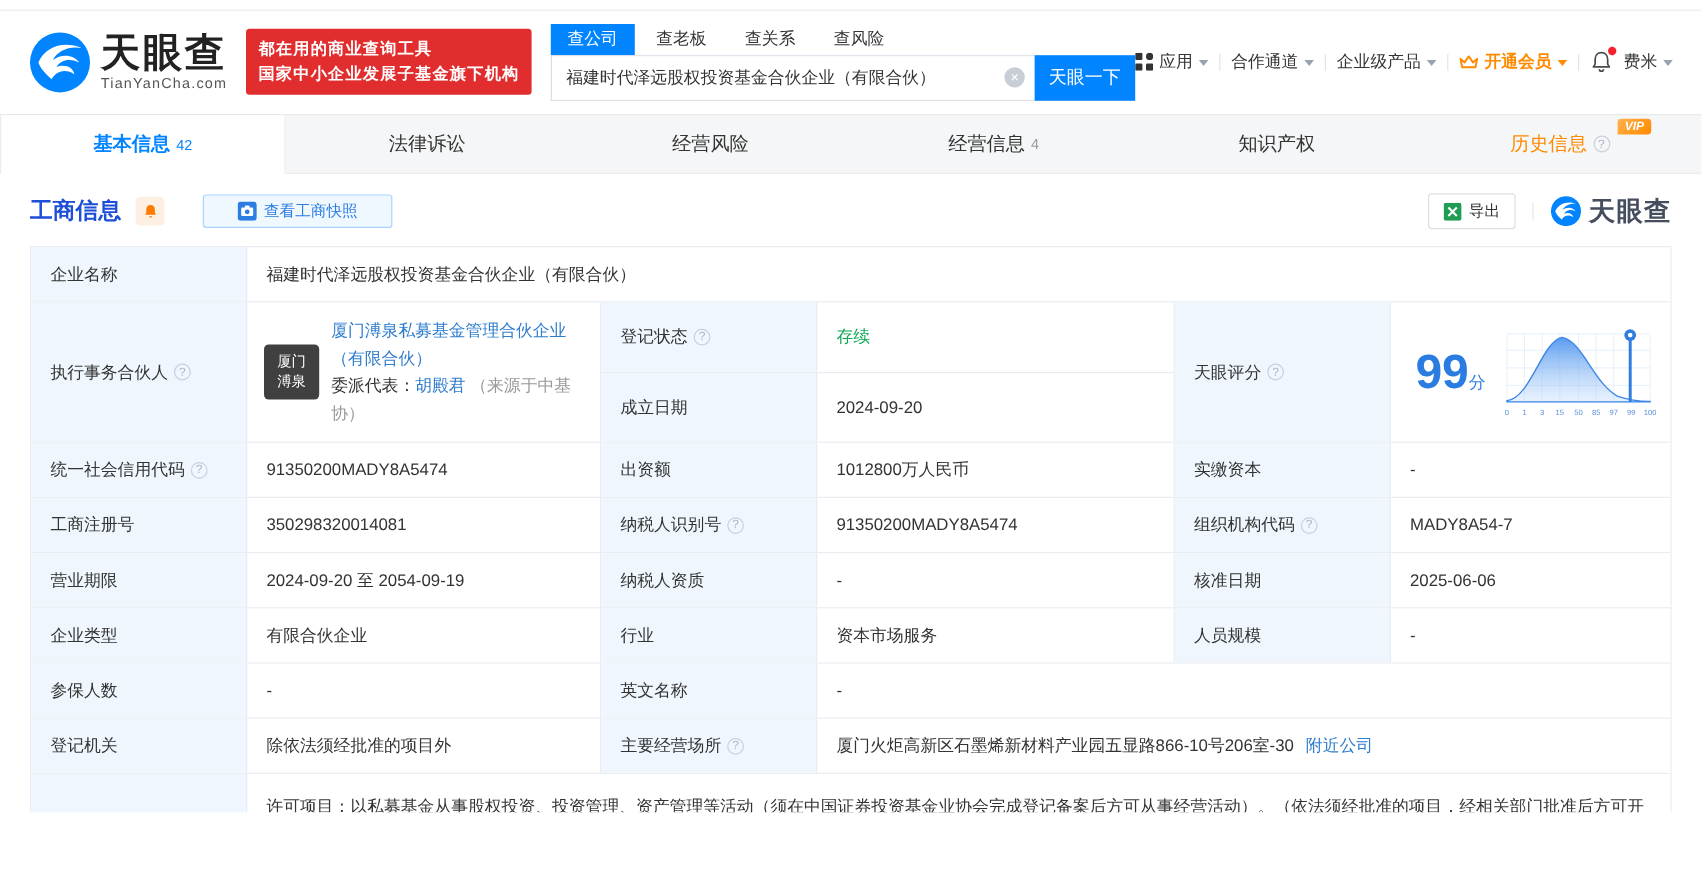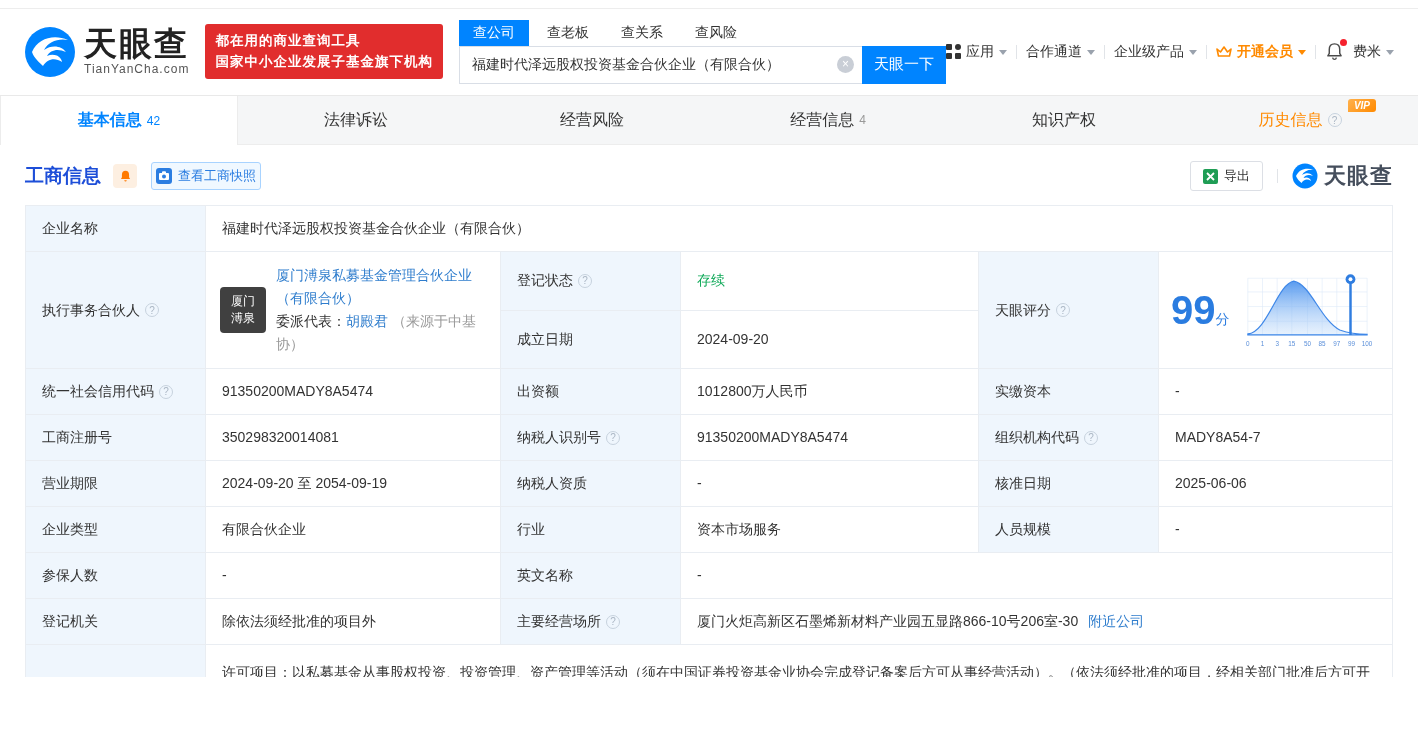--- a/index.html
+++ b/index.html
@@ -38,21 +38,21 @@
   .tab .count:empty { display:none; }
   .tab.active { background:#fff; color:#0084ff; font-weight:bold; border-left:1px solid #ececec; border-right:1px solid #ececec; margin-bottom:-1px; }
   .tab.active .count { color:#0084ff; font-weight:normal; }
   .tab.vip-tab { color:#ff8a00; }
   .vip-badge { position:absolute; top:3px; right:42px; background:linear-gradient(135deg,#ffb14d,#ff8a00); color:#fff; font-size:10px; font-style:italic; font-weight:bold; padding:1px 6px; border-radius:3px 3px 3px 0; }
 
   
   .toolbar { display:flex; align-items:center; margin:16px 25px 14px 25px; }
   .sec-title { font-size:19px; font-weight:bold; color:#1d4ed8; }
   .bell-badge { width:24px; height:24px; background:#fdefe1; border-radius:4px; display:flex; align-items:center; justify-content:center; margin-left:12px; cursor:pointer; }
-  .snapshot-btn { margin-left:14px; display:flex; align-items:center; gap:6px; background:#f0f8ff; border:1px solid #a8d3ff; color:#2b7de1; border-radius:3px; font-size:13px; padding:4px 4px; cursor:pointer; font-family:inherit; }
+  .snapshot-btn { margin-left:32px; display:flex; align-items:center; gap:6px; background:#f0f8ff; border:1px solid #a8d3ff; color:#2b7de1; border-radius:3px; font-size:13px; padding:4px 28px; cursor:pointer; font-family:inherit; }
   .toolbar-right { margin-left:auto; display:flex; align-items:center; gap:14px; }
   .export-btn { display:flex; align-items:center; gap:6px; background:#fff; border:1px solid #dcdfe5; border-radius:3px; font-size:13px; color:#333; padding:5px 12px; cursor:pointer; font-family:inherit; }
   .wm { display:flex; align-items:center; gap:6px; }
   .wm-text { font-size:22px; font-weight:bold; color:#454e5c; letter-spacing:1px; }
 
   
   .tbl { margin:0 25px; border:1px solid #e9edf2; font-size:14px; }
   .row { display:grid; border-bottom:1px solid #e9edf2; }
   .row:last-child { border-bottom:none; }
   .cols6 { grid-template-columns:180px 295px 180px 298px 180px 1fr; }
@@ -69,21 +69,21 @@
 
   
   .row-partner { grid-template-columns:180px 295px 478px 180px 1fr; }
   .partner-cell { padding:12px 14px; border-right:1px solid #e9edf2; display:flex; gap:10px; align-items:center; }
   .avatar { width:46px; height:46px; border-radius:4px; background:#404040; color:#fff; font-size:12px; line-height:17px; display:flex; align-items:center; justify-content:center; text-align:center; padding:2px; flex:0 0 auto; word-break:break-all; }
   .avatar span { width:26px; display:block; }
   .partner-text { line-height:1.65; }
   .mid-block { border-right:1px solid #e9edf2; display:flex; flex-direction:column; }
   .mid-row { flex:1; display:grid; grid-template-columns:180px 1fr; }
   .mid-row:first-child { border-bottom:1px solid #e9edf2; }
-  .score-cell { display:flex; align-items:center; gap:10px; padding:8px 12px; }
+  .score-cell { display:flex; align-items:center; gap:10px; padding:8px 12px;justify-content:flex-end; }
   .score-num { font-size:40px; font-weight:bold; color:#2a7ce0; line-height:1; }
   .score-unit { font-size:14px; color:#2a7ce0; }
   .scope-cell { align-items:flex-start; line-height:1.9; padding:14px 16px; display:block; }
 </style>
 </head>
 <body>
 
 <div class="page">
   <div class="topline"></div>
 

